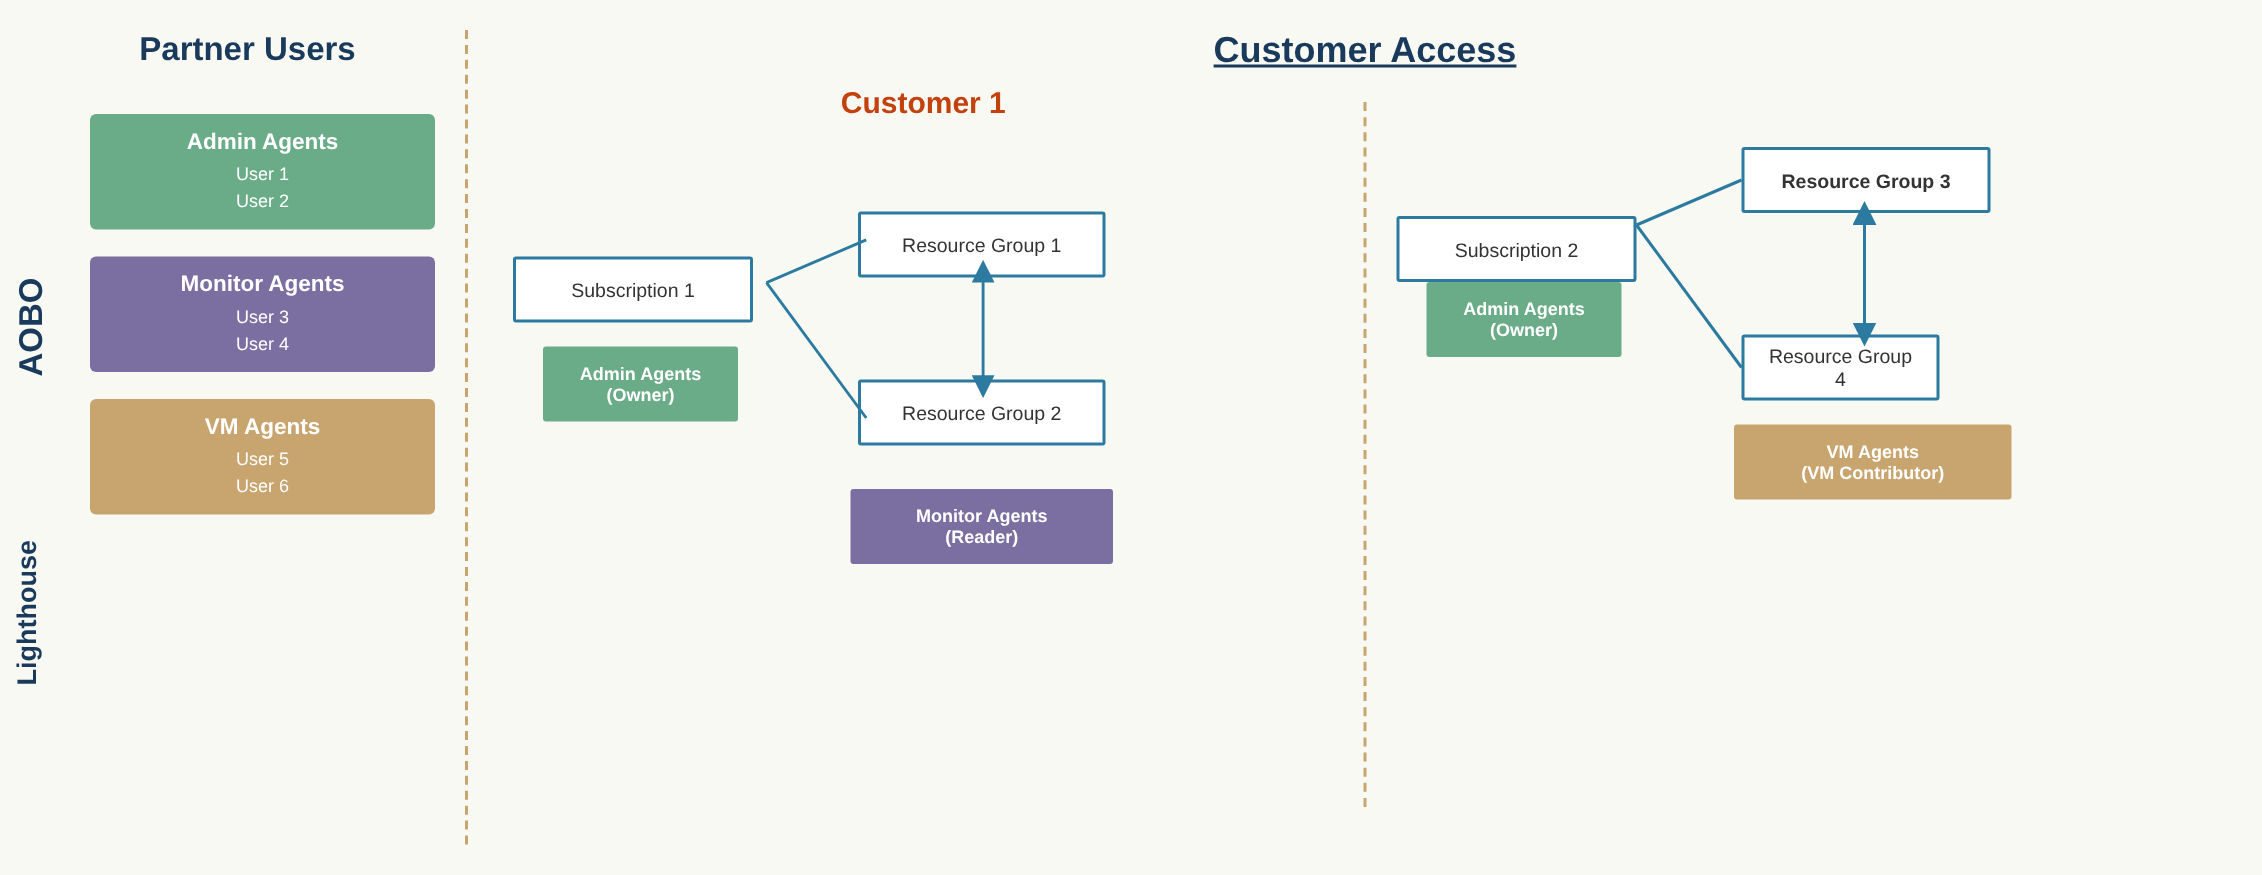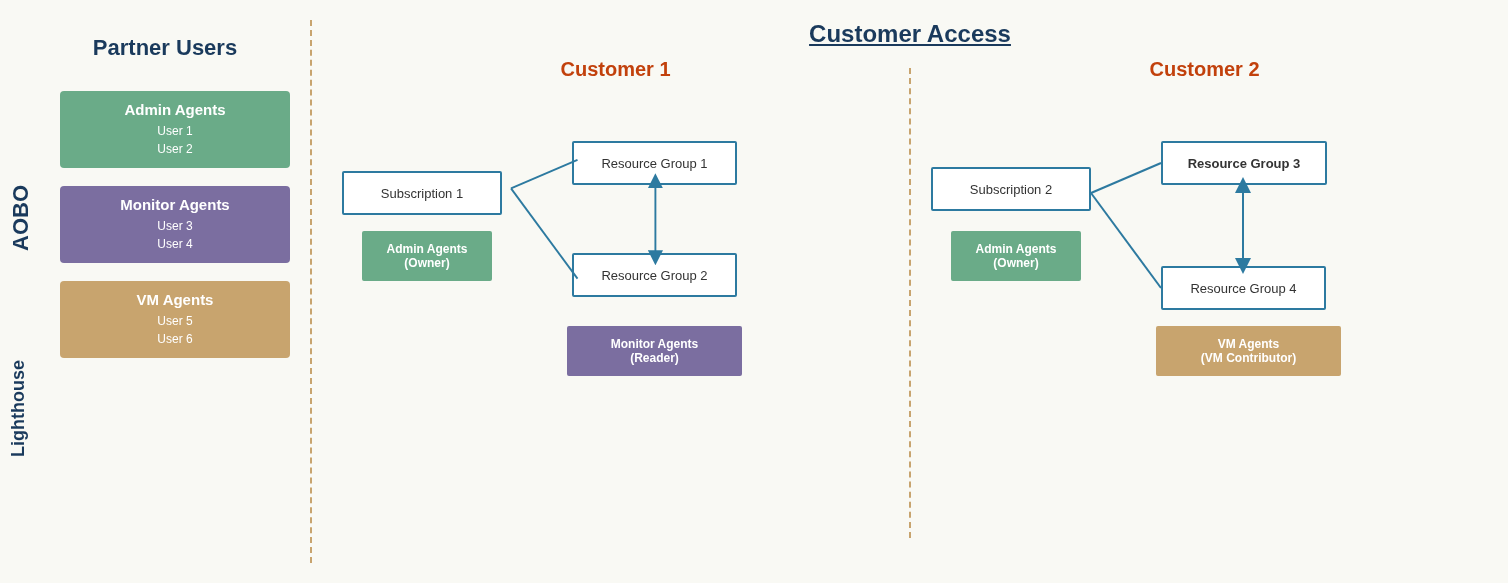--- a/index.html
+++ b/index.html
@@ -17,21 +17,21 @@
       background: #f9f9f4;
       position: relative;
       display: flex;
     }
 
     
     .partner-section {
       width: 310px;
       flex-shrink: 0;
       position: relative;
-      padding: 35px 20px 20px 60px;
+      padding: 20px 20px 20px 60px;
     }
 
     .partner-title {
       font-size: 22px;
       font-weight: 700;
       color: #1a3a5c;
       text-align: center;
       margin-bottom: 30px;
       margin-left: -20px;
     }
@@ -278,37 +278,36 @@
                 <path d="M0,0 L8,4 L0,8 Z" fill="#2d7aa0"></path>
               </marker>
             </defs>
           </svg>
         </div>
       </div>
 
       <div class="mid-divider"></div>
 
       <div class="customer-col" style="position:relative;">
-        <div class="customer-title">Customer 2</div>
 
         <div class="diagram-area" style="position:relative; height:380px;">
 
-          <div class="box" style="left:10px; top:66px; width:160px; height:44px; display:flex; align-items:center; justify-content:center;">
+          <div class="box" style="left:10px; top:86px; width:160px; height:44px; display:flex; align-items:center; justify-content:center;">
             Subscription 2
           </div>
 
           <div class="box box-green" style="left:30px; top:130px; width:130px; height:50px; display:flex; align-items:center; justify-content:center; font-size:12px; font-weight:700;">
             Admin Agents<br>(Owner)
           </div>
 
           <div class="box" style="left:240px; top:40px; width:166px; height:44px; display:flex; align-items:center; justify-content:center;font-weight:bold;">
             Resource Group 3
           </div>
 
-          <div class="box" style="left:240px; top:165px; width:165px; height:44px; display:flex; align-items:center; justify-content:center;">
+          <div class="box" style="left:240px; top:165px; width:132px; height:44px; display:flex; align-items:center; justify-content:center;">
             Resource Group 4
           </div>
 
           <div class="box box-tan" style="left:235px; top:225px; width:185px; height:50px; display:flex; align-items:center; justify-content:center; font-size:12px; font-weight:700;">
             VM Agents<br>(VM Contributor)
           </div>
 
           <svg class="svg-overlay" style="position:absolute;top:0;left:0;width:100%;height:100%;overflow:visible;">
 
             <line x1="170" y1="92" x2="240" y2="62" stroke="#2d7aa0" stroke-width="2"></line>

